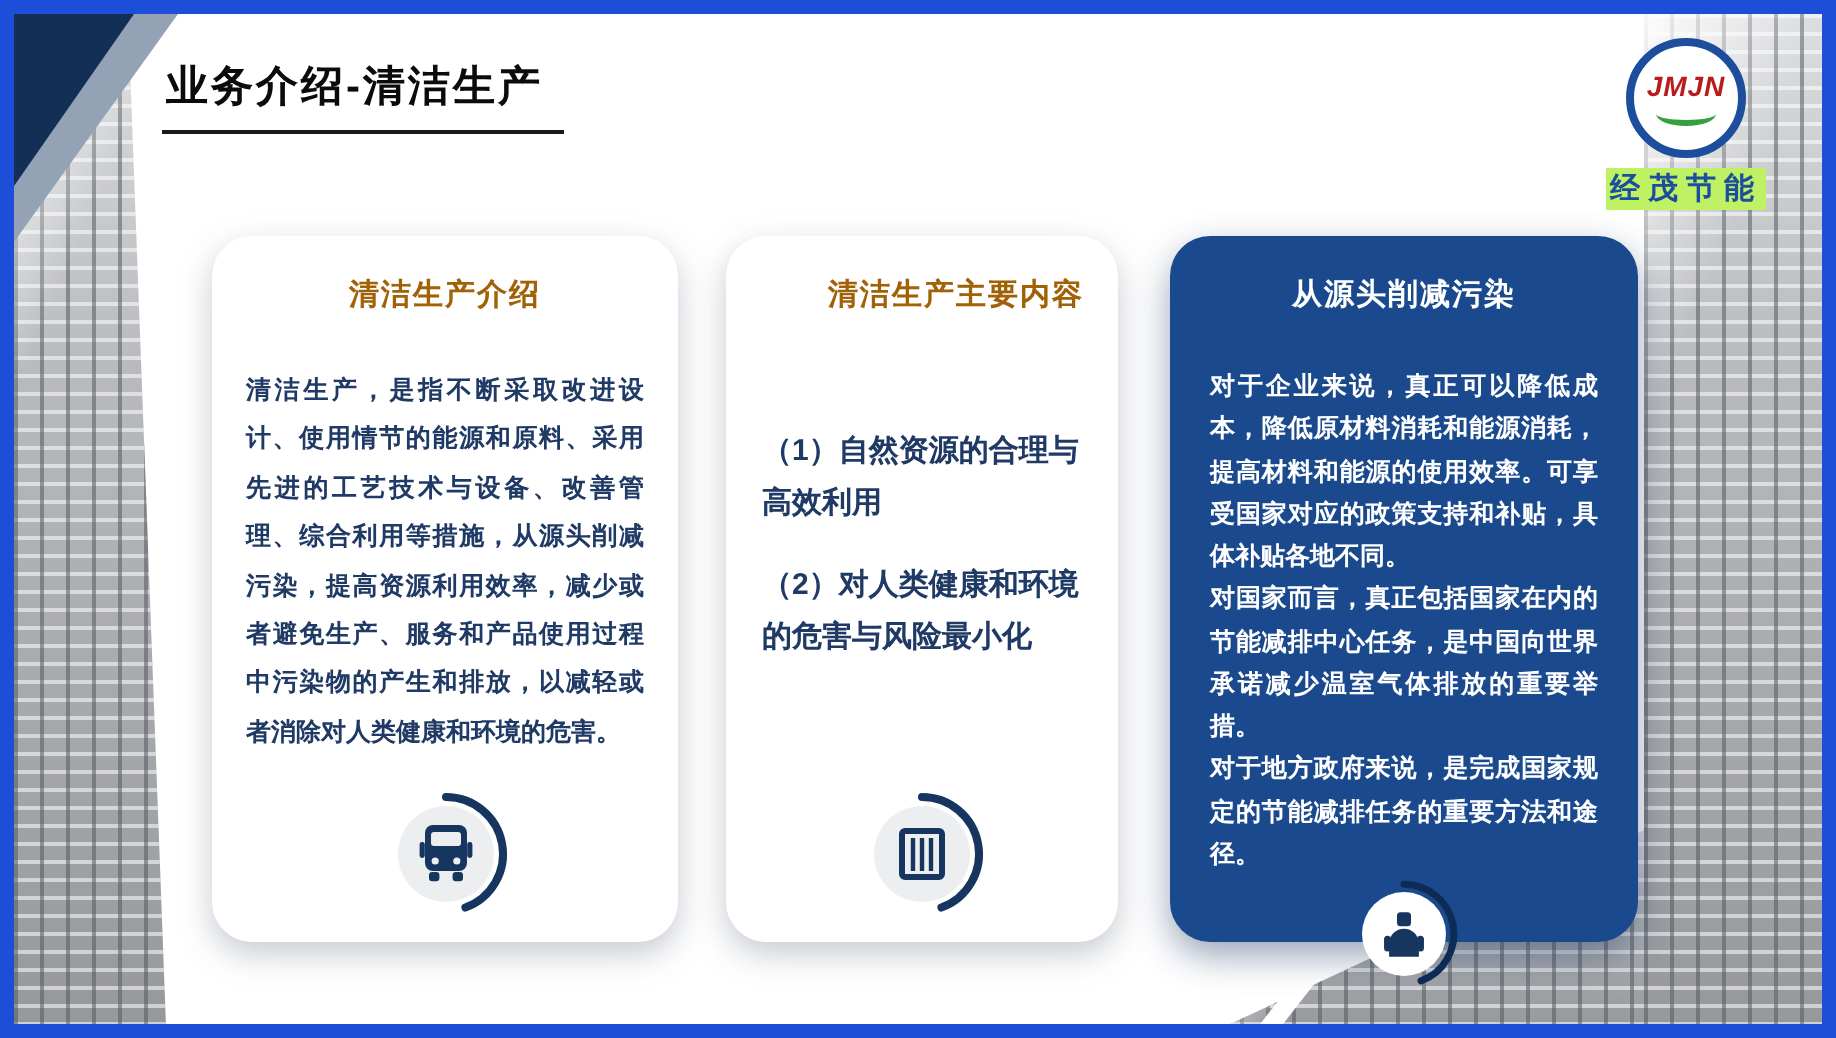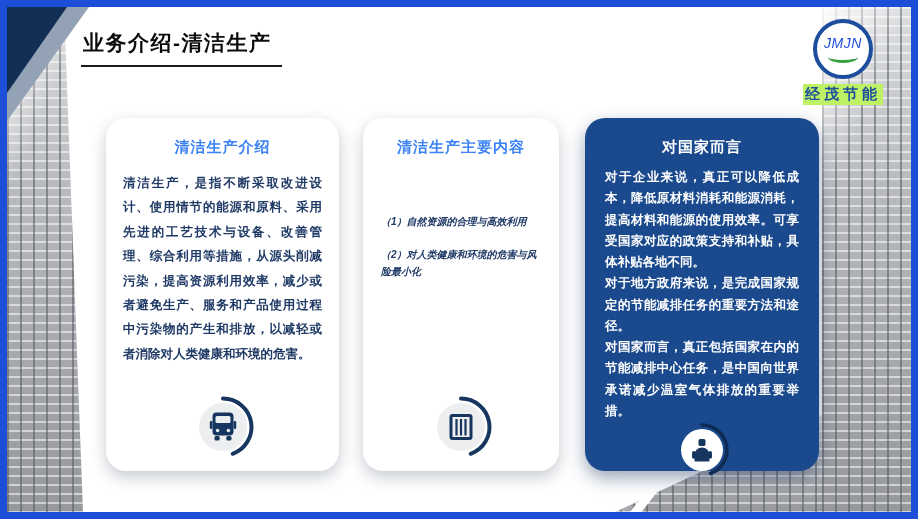--- a/index.html
+++ b/index.html
@@ -28,38 +28,38 @@
   .title{
     position:absolute;left:74px;top:22px;margin:0;font-size:21px;font-weight:900;
     color:#0b0b0b;letter-spacing:1.5px;border-bottom:2px solid #1a1a1a;padding:0 10px 8px 2px;z-index:5;
   }
   
   .logo{position:absolute;left:788px;top:12px;width:96px;text-align:center;z-index:5;}
   .logo-ring{
     width:60px;height:60px;margin:0 auto;border-radius:50%;border:4px solid #1d4e9e;background:#ffffff;
     display:flex;flex-direction:column;align-items:center;justify-content:center;box-sizing:border-box;
   }
-  .logo-text{color:#1d4ed8;font-weight:400;font-style:italic;font-size:14px;letter-spacing:.5px;line-height:1;}
+  .logo-text{color:#b91c1c;font-weight:700;font-style:italic;font-size:14px;letter-spacing:.5px;line-height:1;}
   .logo-swoosh{width:30px;height:9px;border-bottom:3px solid #35a13c;border-radius:50%;margin-top:1px;}
   .logo-sub{margin-top:5px;color:#1d4e9e;font-weight:800;font-size:15px;letter-spacing:4px;background:#bef264;display:inline-block;padding:1px 2px;}
   
   .card{
     position:absolute;top:111px;height:353px;border-radius:20px;background:#ffffff;
     box-shadow:0 6px 16px rgba(105,115,135,.38);box-sizing:border-box;
     display:flex;flex-direction:column;padding:16px 17px 12px;z-index:6;
   }
   .card-1{left:99px;width:233px;}
-  .card-2{left:356px;width:196px;}
+  .card-2{left:356px;width:196px;align-items:flex-end;}
   .card-3{left:578px;width:234px;background:#1a4a8d;box-shadow:0 7px 18px rgba(30,55,100,.45);}
-  .card-title{text-align:center;font-weight:800;color:#3b82f6;font-size:15px;letter-spacing:1px;margin:4px 0 10px;}
+  .card-title{text-align:center;font-weight:800;color:#a16207;font-size:15px;letter-spacing:1px;margin:4px 0 10px;}
   .card-3 .card-title{color:#ffffff;}
-  .card-body{font-size:12.5px;font-weight:700;color:#203a66;line-height:1.95;text-align:justify;margin-top:4px;}
+  .card-body{font-size:12.5px;font-weight:700;color:#203a66;line-height:1.95;text-align:justify;margin-top:16px;}
   .card-items{margin-top:46px;padding:0 1px;}
-  .card-item{font-size:10px;font-weight:700;color:#203a66;line-height:1.7;margin:0 0 16px;font-style:italic;}
-  .card-paras{margin-top:0;padding:0 3px;}
+  .card-item{font-size:15px;font-weight:700;color:#203a66;line-height:1.7;margin:0 0 16px;}
+  .card-paras{margin-top:17px;padding:0 3px;font-family:Liberation Mono, monospace;}
   .card-para{font-size:12.5px;font-weight:700;color:#ffffff;line-height:1.7;text-align:justify;margin:0;}
   .icon-wrap{margin-top:auto;align-self:center;line-height:0;}
   .card-3 .icon-wrap svg{width:56px;height:56px;}
 </style>
 </head>
 <body>
 
 <div class="slide">
 
   <div class="bg bg-left"></div>
@@ -115,25 +115,25 @@
         <g stroke="#16365f" stroke-width="2.2">
           <line x1="27.5" y1="24" x2="27.5" y2="40.5"></line>
           <line x1="32" y1="24" x2="32" y2="40.5"></line>
           <line x1="36.5" y1="24" x2="36.5" y2="40.5"></line>
         </g>
       </svg>
     </span>
   </div>
 
   <div class="card card-3">
-    <div class="card-title">对国家而言</div>
+    <div class="card-title">从源头削减污染</div>
     <div class="card-paras">
       <p class="card-para">对于企业来说，真正可以降低成本，降低原材料消耗和能源消耗，提高材料和能源的使用效率。可享受国家对应的政策支持和补贴，具体补贴各地不同。</p>
+      <p class="card-para">对国家而言，真正包括国家在内的节能减排中心任务，是中国向世界承诺减少温室气体排放的重要举措。</p>
       <p class="card-para">对于地方政府来说，是完成国家规定的节能减排任务的重要方法和途径。</p>
-      <p class="card-para">对国家而言，真正包括国家在内的节能减排中心任务，是中国向世界承诺减少温室气体排放的重要举措。</p>
     </div>
     <span class="icon-wrap">
       <svg width="64" height="64" viewBox="0 0 64 64" aria-hidden="true">
         <path d="M32 3.5 A28.5 28.5 0 0 1 41.7 58.8" fill="none" stroke="#0d2c55" stroke-width="4" stroke-linecap="round"></path>
         <circle cx="32" cy="32" r="24" fill="#ffffff"></circle>
         <g fill="#16365f">
           <rect x="28" y="19.5" width="8" height="8" rx="2"></rect>
           <path d="M23.5 45 v-7.5 a8.5 8.5 0 0 1 17 0 V45 z"></path>
           <rect x="20.6" y="33" width="4" height="9" rx="2"></rect>
           <rect x="39.4" y="33" width="4" height="9" rx="2"></rect>

